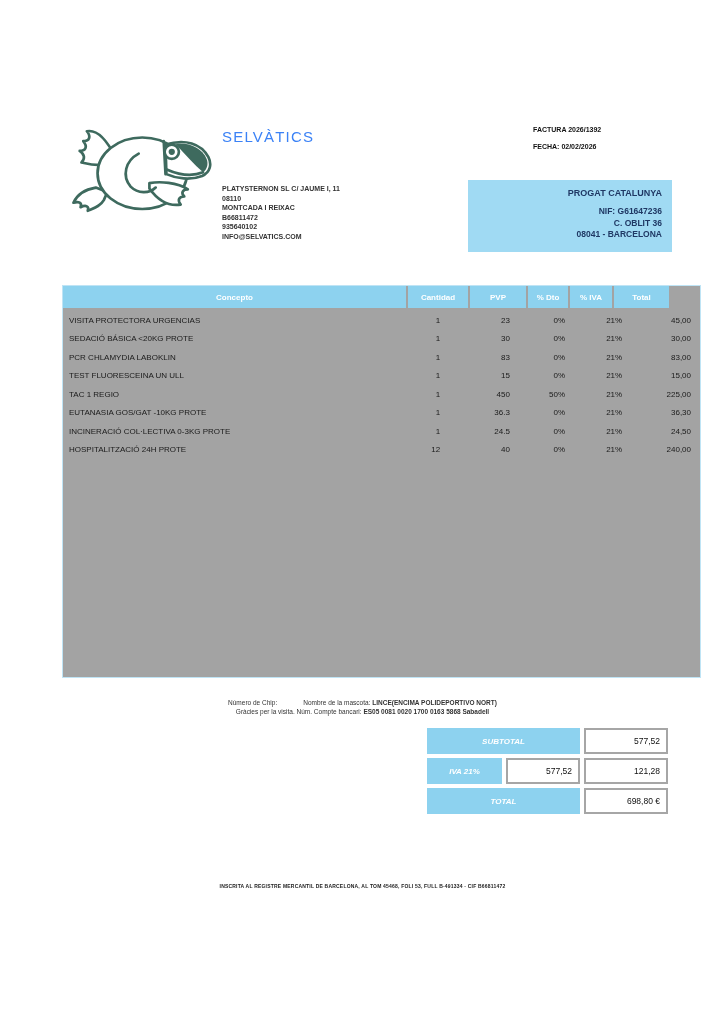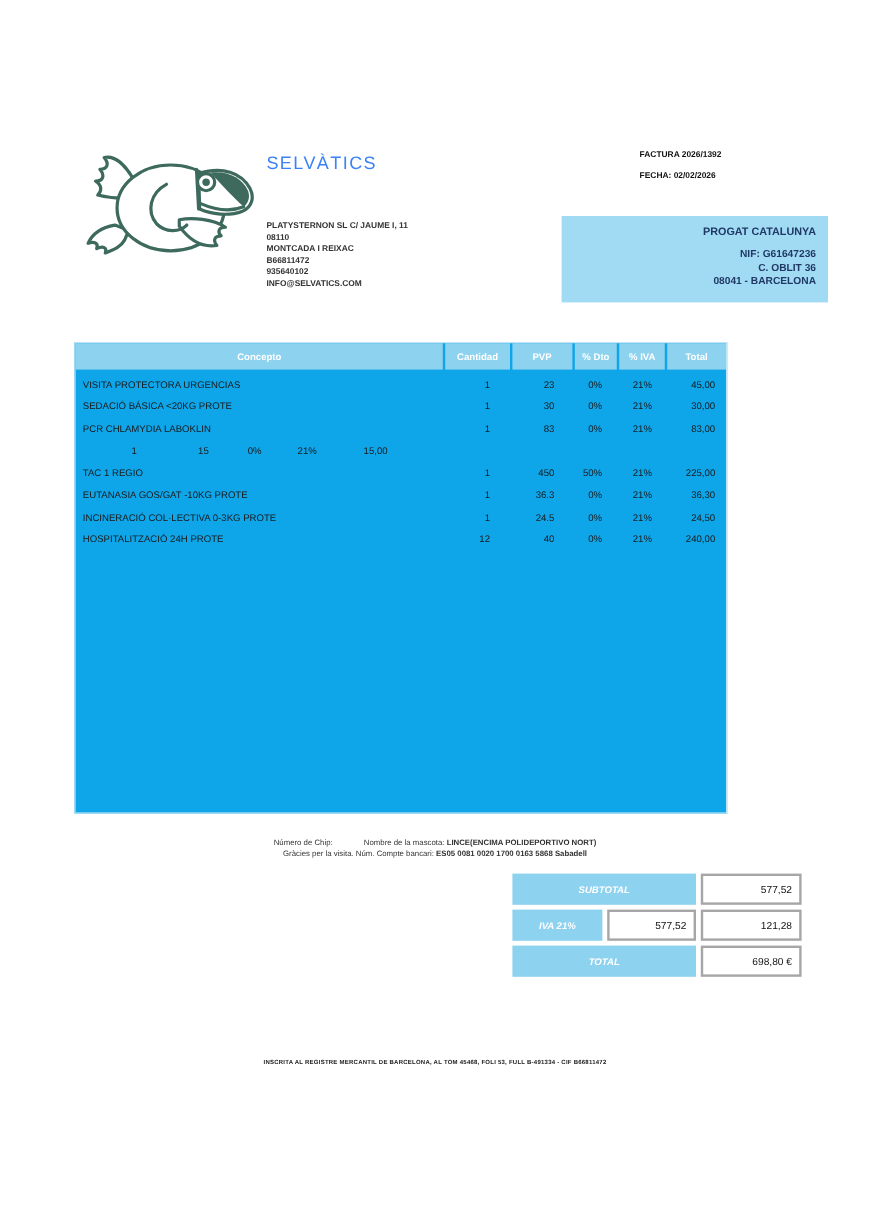--- a/index.html
+++ b/index.html
@@ -25,39 +25,39 @@
     font-size: 7px; font-weight: bold; line-height: 9.6px; color: #333;
   }
 
   .invoice-meta {
     position: absolute; left: 533px; top: 126px;
     font-size: 7px; font-weight: bold; color: #111;
   }
   .invoice-meta .meta-line + .meta-line { margin-top: 10px; }
 
   .client-box {
-    position: absolute; left: 468px; top: 180px; width: 222px; height: 72px;
+    position: absolute; left: 468px; top: 180px; width: 204px; height: 72px;
     background: #a0daf3;
     text-align: right; padding: 8px 10px 16px 10px;
     color: #1f3864; font-weight: bold;
   }
   .client-box .client-name { font-size: 9px; margin-bottom: 8px; }
   .client-box .client-line { font-size: 8.5px; line-height: 11.5px; }
 
   
   .items-table {
-    position: absolute; left: 62px; top: 285px; width: 544px; height: 393px;
-    border: 1.5px solid #bfe4f5; background: #0ea5e9;
+    position: absolute; left: 62px; top: 285px; width: 639px; height: 393px;
+    border: 1.5px solid #bfe4f5; background: #a3a3a3;
   }
   .thead { display: flex; gap: 2px; height: 22px; }
   .thead .hcell {
     background: #8dd2ef; color: #fff; font-weight: bold; font-size: 8px;
     display: flex; align-items: center; justify-content: center;
   }
-  .trow { display: flex; gap: 4px; height: 18.5px; align-items: center; }
+  .trow { display: flex; gap: 18px; height: 18.5px; align-items: center; }
   .trow .cell { font-size: 8px; color: #1a1a1a; }
   .tbody { padding-top: 3px; }
 
   .col-concepto { width: 343px; }
   .col-cantidad { width: 60px; }
   .col-pvp      { width: 56px; }
   .col-dto      { width: 40px; }
   .col-iva      { width: 42px; }
   .col-total    { width: 55px; }
   .trow .col-concepto { text-align: left; padding-left: 6px; }
@@ -172,20 +172,21 @@
       </div>
       <div class="trow">
         <div class="cell col-concepto">PCR CHLAMYDIA LABOKLIN</div>
         <div class="cell col-cantidad">1</div>
         <div class="cell col-pvp">83</div>
         <div class="cell col-dto">0%</div>
         <div class="cell col-iva">21%</div>
         <div class="cell col-total">83,00</div>
       </div>
       <div class="trow">
+        <div class="cell col-concepto">TEST FLUORESCEINA UN ULL</div>
         <div class="cell col-cantidad">1</div>
         <div class="cell col-pvp">15</div>
         <div class="cell col-dto">0%</div>
         <div class="cell col-iva">21%</div>
         <div class="cell col-total">15,00</div>
       </div>
       <div class="trow">
         <div class="cell col-concepto">TAC 1 REGIO</div>
         <div class="cell col-cantidad">1</div>
         <div class="cell col-pvp">450</div>

